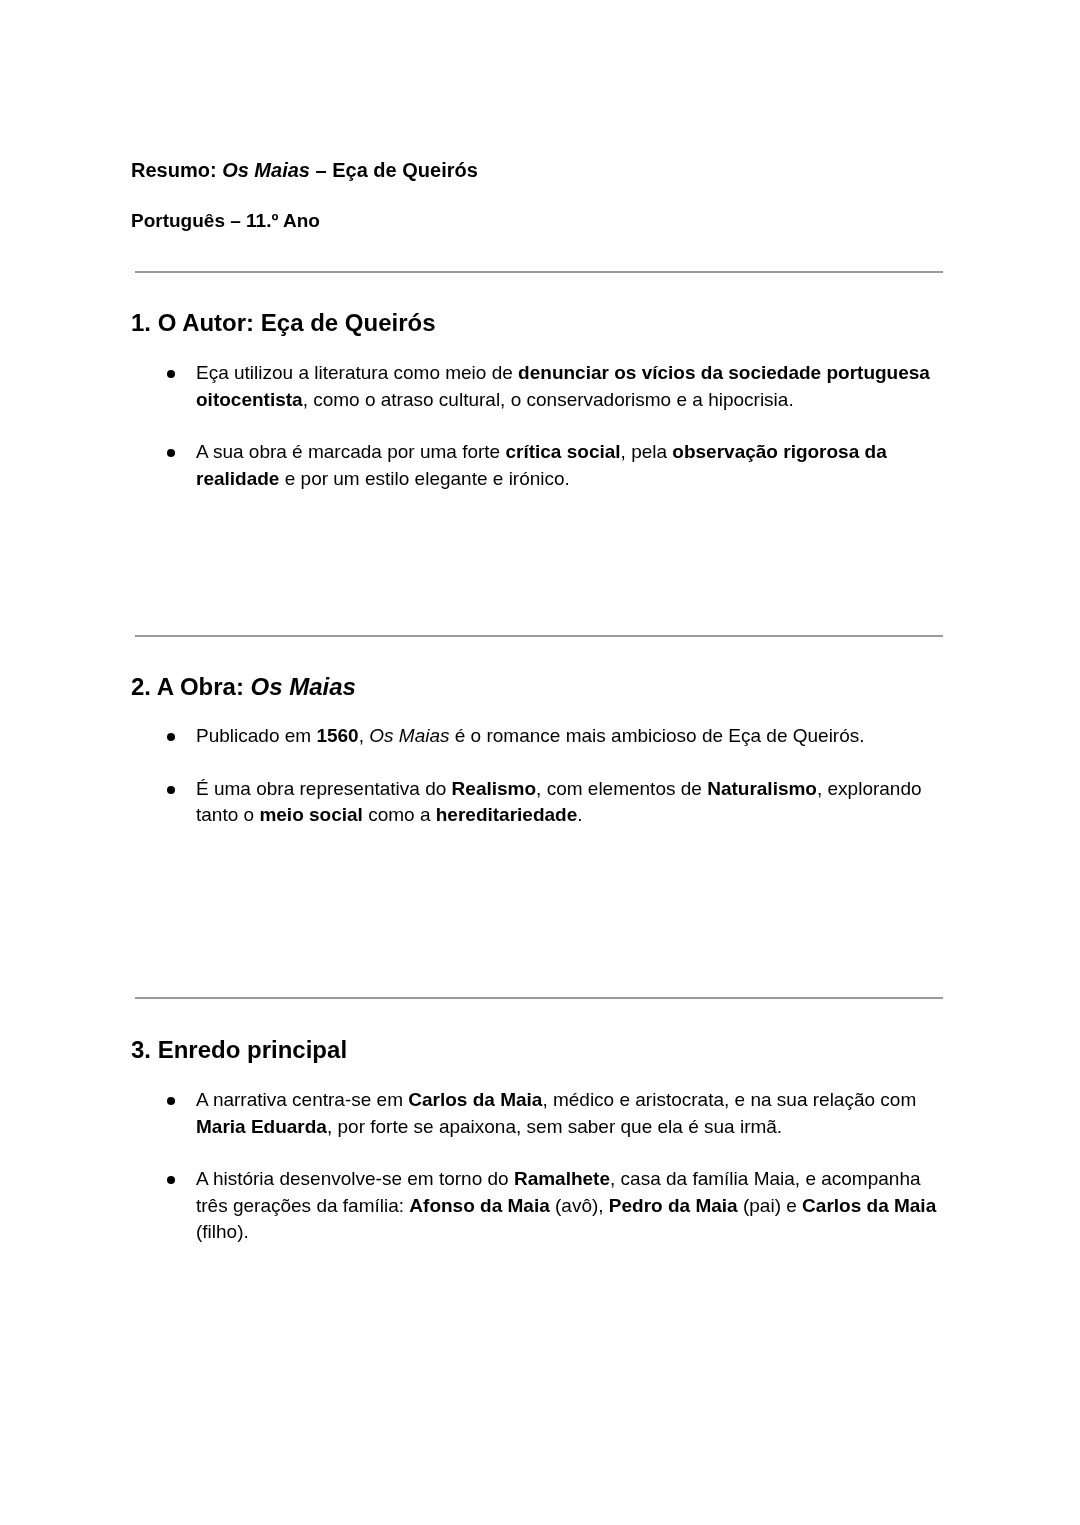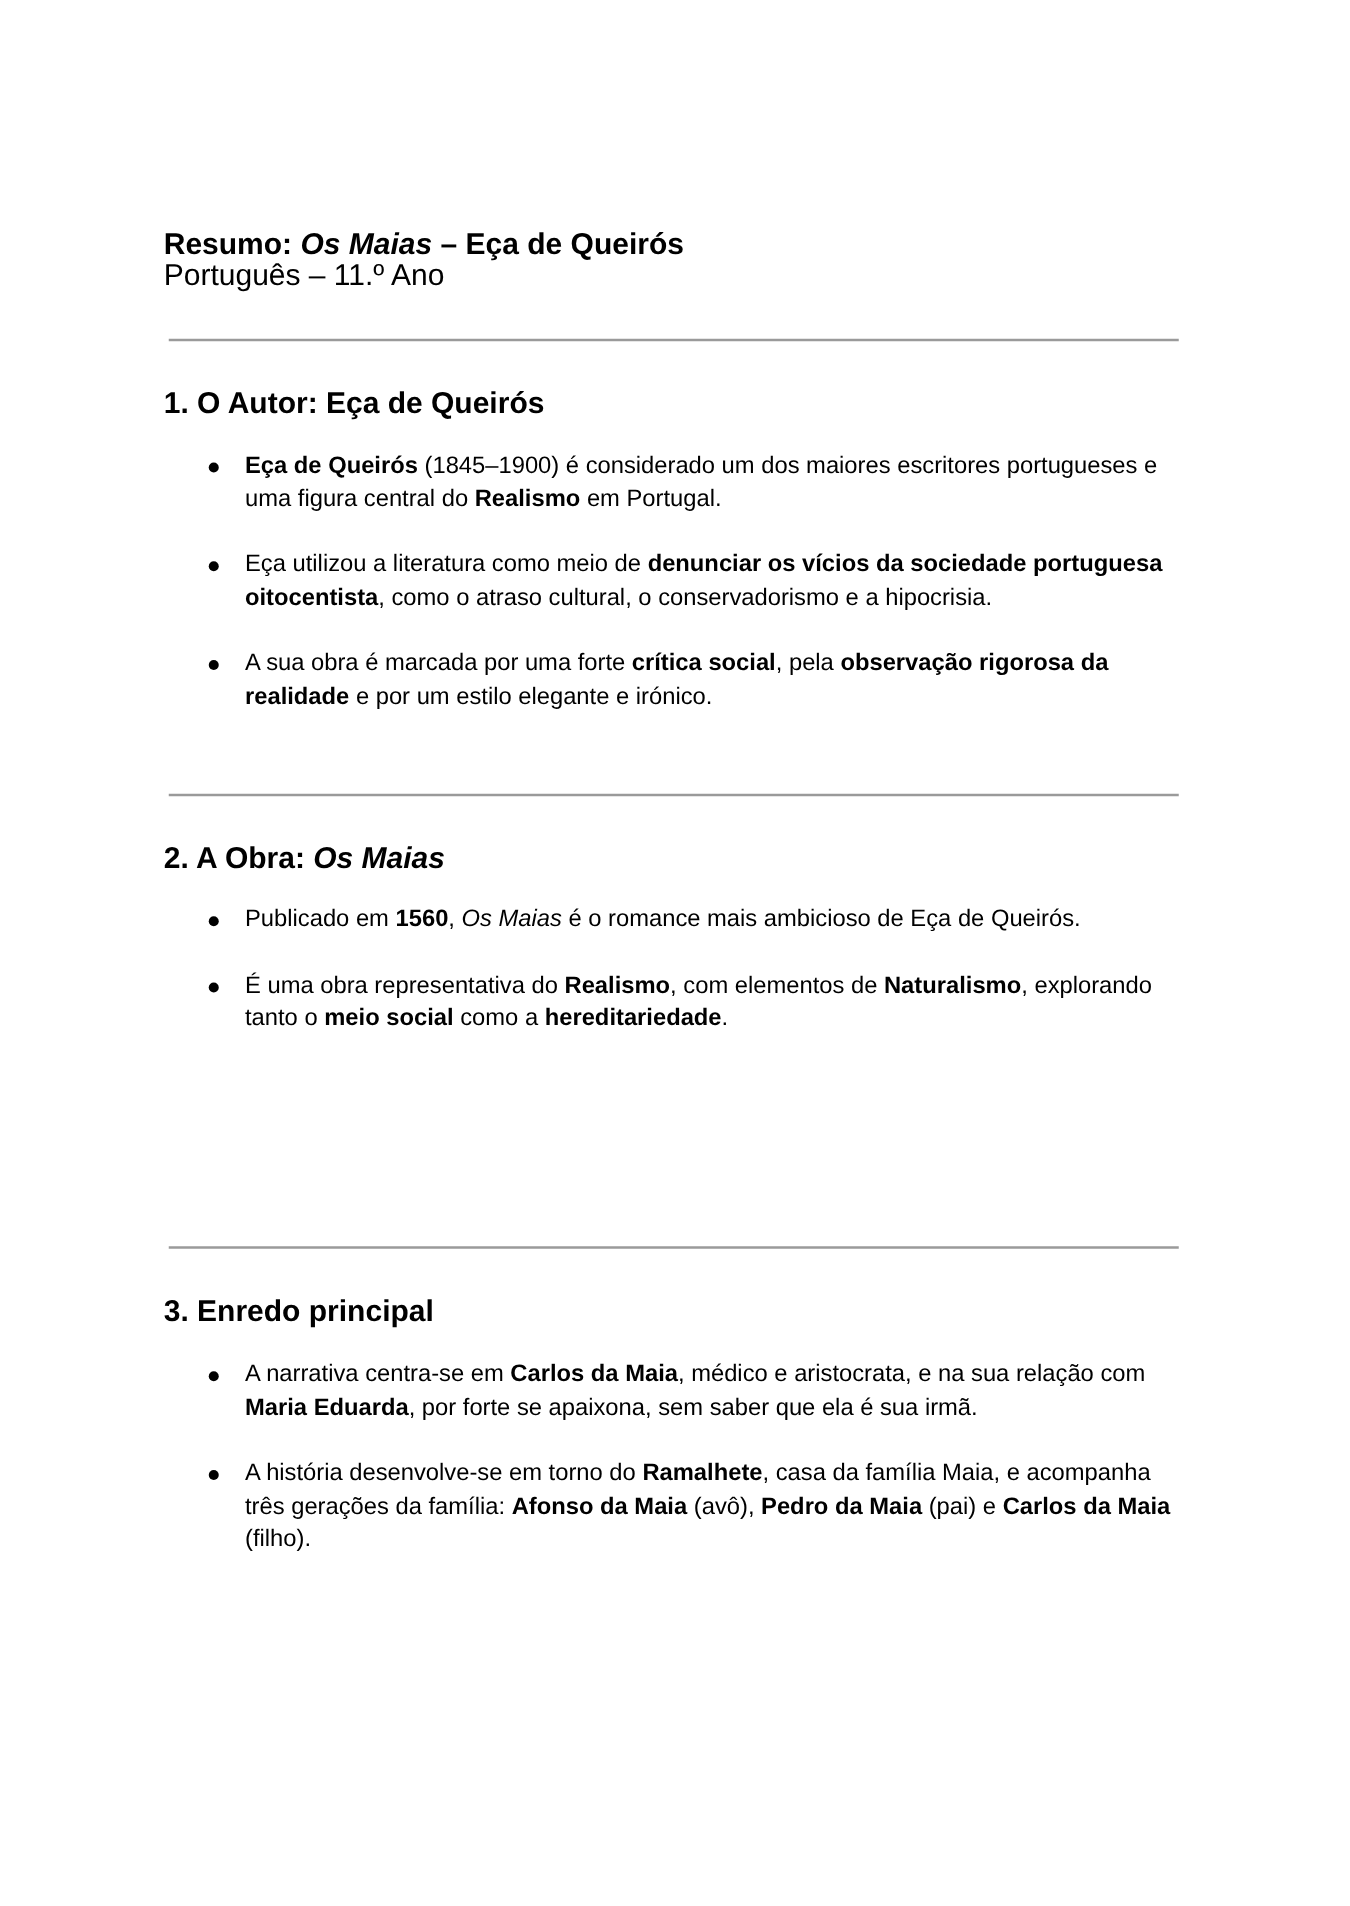--- a/index.html
+++ b/index.html
@@ -18,32 +18,31 @@
     .page {
       position: absolute;
       left: 131px;
       top: 0;
       width: 815px;
     }
     .doc-title {
       position: absolute;
       top: 155px;
       left: 0;
-      font-size: 24px;
+      font-size: 20px;
       font-weight: bold;
       line-height: 30px;
       white-space: nowrap;
-      margin-top: 26px;
     }
     .doc-subtitle {
       position: absolute;
       top: 209px;
       left: 0;
-      font-size: 24px;
-      font-weight: normal;
+      font-size: 19px;
+      font-weight: bold;
       line-height: 24px;
       white-space: nowrap;
     }
     .divider {
       position: absolute;
       left: 4px;
       width: 808px;
       height: 0;
       border-top: 2px solid #9a9a9a;
     }
@@ -90,21 +89,20 @@
   <div class="doc-title">
     <span>Resumo: </span><i>Os Maias</i><span> – Eça de Queirós</span>
   </div>
 
   <div class="doc-subtitle">Português – 11.º Ano</div>
 
   <div class="divider" style="top:271px"></div>
 
   <div class="section-heading" style="top:308px">1. O Autor: Eça de Queirós</div>
   <ul class="bullets" style="top:360px">
-      <li class="bullet"><span class="bullet-dot"></span><b>Eça de Queirós</b><span> (1845–1900) é considerado um dos maiores escritores portugueses e uma figura central do </span><b>Realismo</b><span> em Portugal.</span></li>
       <li class="bullet"><span class="bullet-dot"></span><span>Eça utilizou a literatura como meio de </span><b>denunciar os vícios da sociedade portuguesa oitocentista</b><span>, como o atraso cultural, o conservadorismo e a hipocrisia.</span></li>
       <li class="bullet"><span class="bullet-dot"></span><span>A sua obra é marcada por uma forte </span><b>crítica social</b><span>, pela </span><b>observação rigorosa da realidade</b><span> e por um estilo elegante e irónico.</span></li>
     </ul>
 
   <div class="divider" style="top:635px"></div>
 
   <div class="section-heading" style="top:672px">
     <span>2. A Obra: </span><i>Os Maias</i>
   </div>
   <ul class="bullets" style="top:723px">

